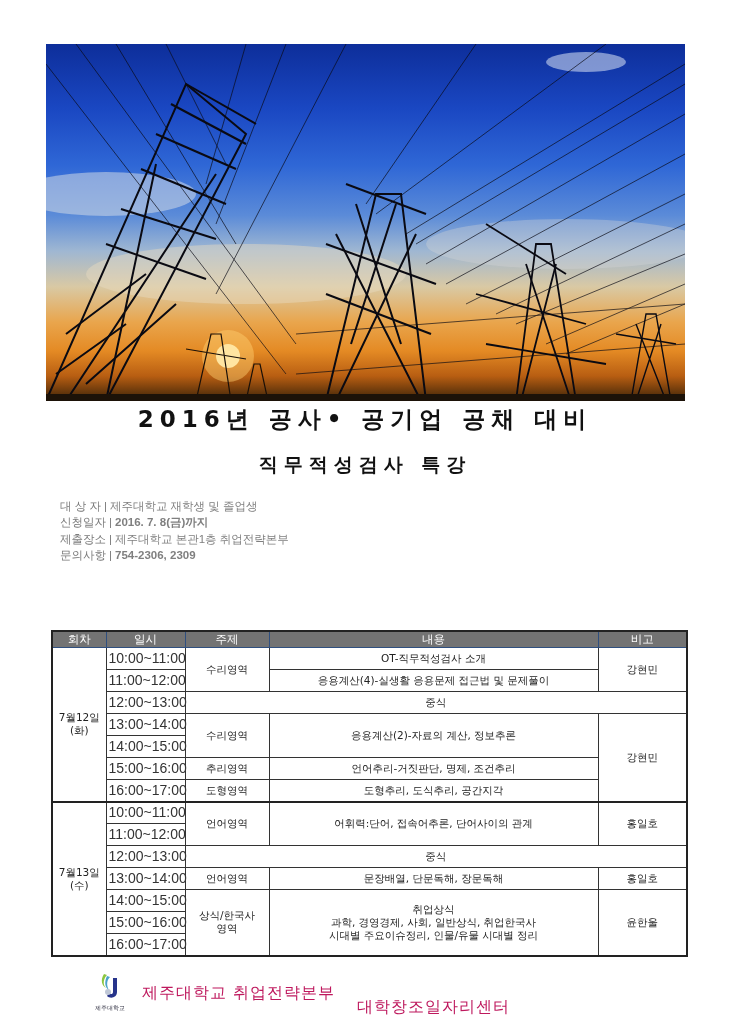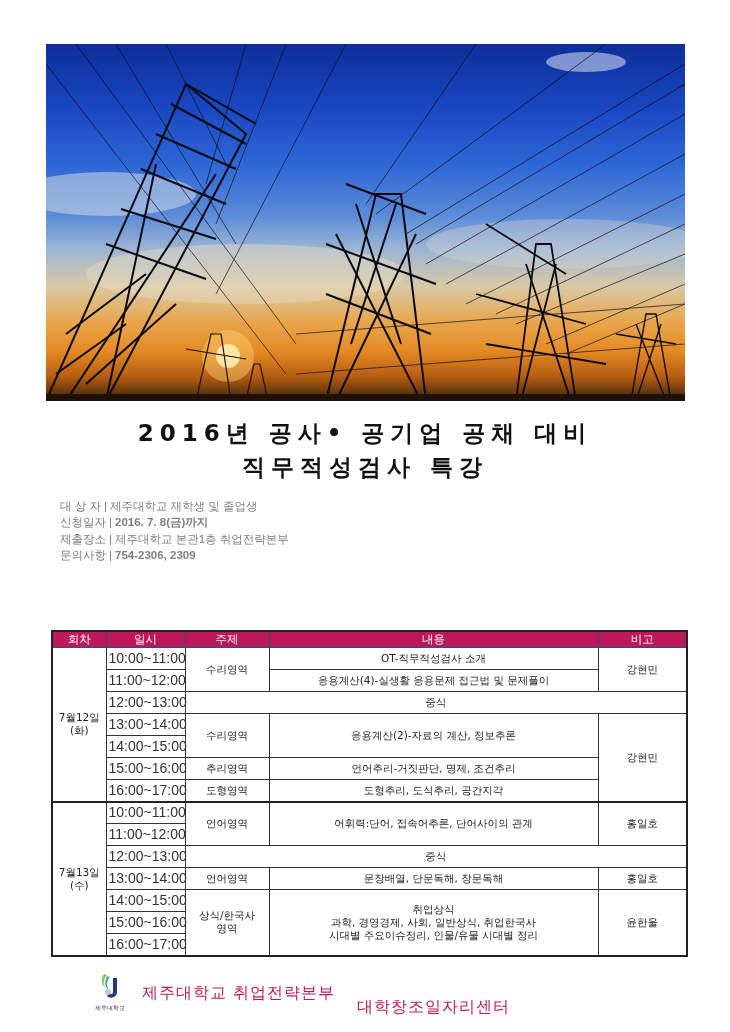--- a/index.html
+++ b/index.html
@@ -15,39 +15,39 @@
       #9fb7d2 58%, #d9c9a4 68%, #e9a54c 78%, #e48a24 86%, #b85e12 93%, #3a2208 100%);
   }
   .hero svg { position: absolute; left: 0; top: 0; width: 100%; height: 100%; }
 
   
   .title {
     position: absolute; left: 0; width: 730px; text-align: center;
     font-family: "DejaVu Sans", sans-serif; font-weight: bold; color: #111;
     letter-spacing: 6px;
   }
-  .title.l1 { top: 418px; font-size: 23px; }
-  .title.l2 { top: 452px; font-size: 23px; }
+  .title.l1 { top: 404px; font-size: 23px; }
+  .title.l2 { top: 452px; font-size: 19px; }
 
   
   .info { position: absolute; left: 60px; top: 498px; }
   .info-row { font-size: 11.5px; line-height: 16.3px; color: #7a7a7a; white-space: nowrap; font-family: "Liberation Sans", sans-serif; }
   .info-row .sep { margin: 0 3px; }
   .info-row a { color: #1d2fb8; text-decoration: underline; font-weight: bold; }
   .info-row .val { font-weight: bold; color: #7f7f7f; }
   .info-row .val.k { font-weight: normal; }
 
   
   .sched {
     position: absolute; left: 51px; top: 630px; width: 635px;
     border-collapse: collapse; table-layout: fixed;
     font-size: 10.5px; color: #222;
   }
   .sched th {
-    background: #be185d; color: #ffffff; font-weight: normal; height: 14px;
+    background: #737373; color: #ffffff; font-weight: normal; height: 14px;
     border: 1px solid #2f4f7f; font-size: 11.5px; font-family: "Liberation Sans", sans-serif;
   }
   .sched td {
     border: 1px solid #333; text-align: center; vertical-align: middle; height: 22px;
     padding: 0 2px; line-height: 13px;
   }
   .sched td.time { font-family: "Liberation Sans", sans-serif; font-size: 14px; color: #333; }
   .sched { border: 2px solid #222; }
 
   

